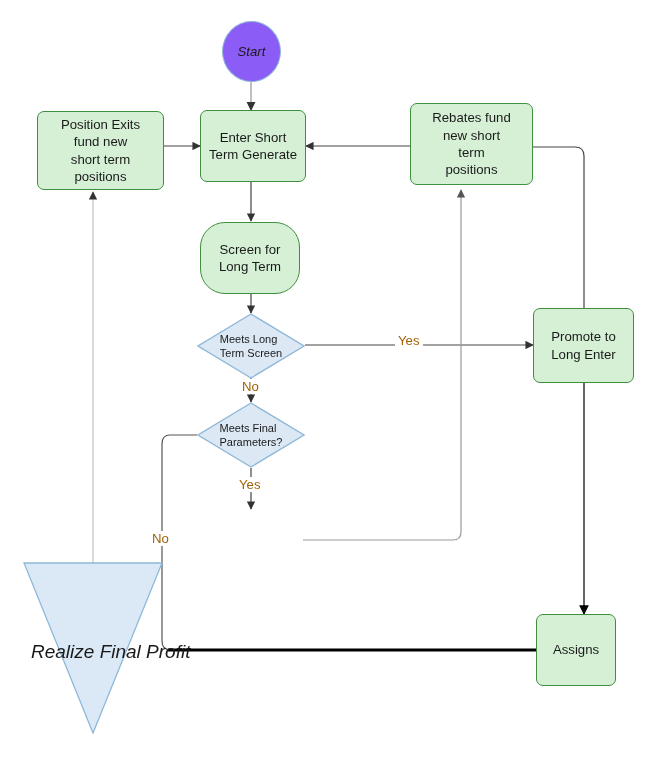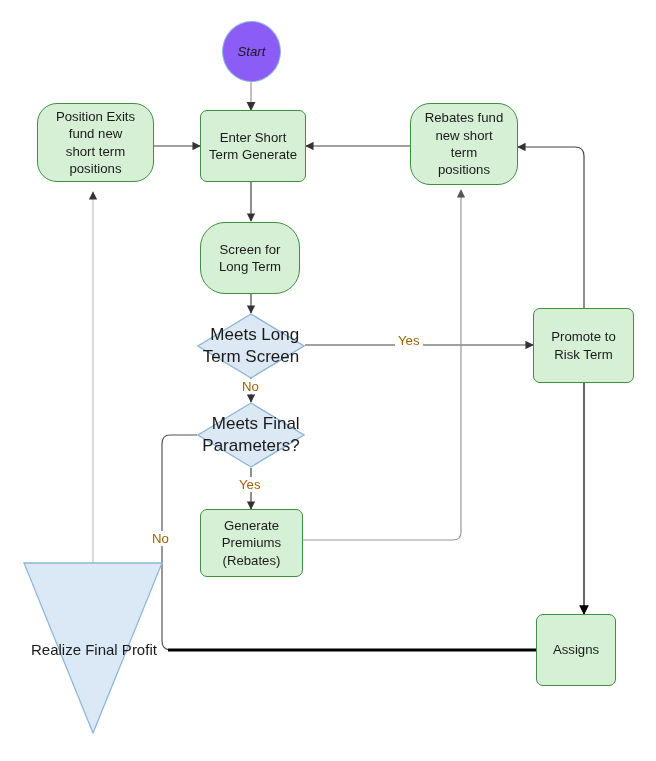--- a/index.html
+++ b/index.html
@@ -65,22 +65,22 @@
   }
   .diamond-text {
     position: absolute;
     left: 0;
     top: 0;
     width: 100%;
     height: 100%;
     display: flex;
     align-items: center;
     justify-content: center;
-    text-align: right;
-    font-size: 17px;
+    text-align: left;
+    font-size: 11px;
     line-height: 1.3;
     color: #1a1a1a;
     white-space: pre-line;
   }
   .triangle-wrap {
     position: absolute;
     z-index: 2;
   }
   .triangle-shape {
     position: absolute;
@@ -93,24 +93,25 @@
     position: absolute;
     font-size: 13.2px;
     color: #a16207;
     background: #ffffff;
     padding: 0 3px;
     white-space: nowrap;
     z-index: 4;
   }
   .free-label {
     position: absolute;
-    font-size: 15px;
+    font-size: 19px;
     color: #1a1a1a;
     white-space: nowrap;
     z-index: 5;
+    font-style: italic;
   }
 </style>
 </head>
 <body>
 
 <div id="canvas">
 
   <svg id="edge-layer" viewBox="0 0 656 761" width="656" height="761" xmlns="http://www.w3.org/2000/svg">
     <defs>
       <marker id="arrow-dark" viewBox="0 0 10 10" refX="9" refY="5" markerWidth="7" markerHeight="7" orient="auto-start-reverse">
@@ -150,33 +151,33 @@
 
     <path d="M 536 650 L 168 650" fill="none" stroke="#000000" stroke-width="3"></path>
 
     <path d="M 93 568 L 93 192" fill="none" stroke="#c2c2c2" stroke-width="1.2" marker-end="url(#arrow-dark)"></path>
   </svg>
 
   <div class="node terminator" style="left:222px; top:21px; width:59px; height:61px;">
     <span class="node-label">Start</span>
   </div>
 
-  <div class="node process" style="left:37px; top:103px; width:117px; height:79px;border-radius:20px;">
+  <div class="node process" style="left:37px; top:111px; width:127px; height:79px;">
     <span class="node-label">Position Exits
 fund new
 short term
 positions</span>
   </div>
 
   <div class="node process" style="left:200px; top:110px; width:106px; height:72px;">
     <span class="node-label">Enter Short
 Term Generate</span>
   </div>
 
-  <div class="node process" style="left:410px; top:103px; width:108px; height:82px;border-radius:20px;">
+  <div class="node process" style="left:410px; top:103px; width:123px; height:82px;">
     <span class="node-label">Rebates fund
 new short
 term
 positions</span>
   </div>
 
   <div class="node process" style="left:200px; top:222px; width:100px; height:72px;border-radius:25px;">
     <span class="node-label">Screen for
 Long Term</span>
   </div>
@@ -190,29 +191,24 @@
   </div>
 
   <div class="diamond-wrap" style="left:197px; top:402px; width:108px; height:66px;">
     <svg class="diamond-shape" viewBox="0 0 108 66" preserveAspectRatio="none" xmlns="http://www.w3.org/2000/svg">
       <polygon points="54,1 107,33 54,65 1,33" fill="#dce9f5" stroke="#8fb8d8" stroke-width="1.4"></polygon>
     </svg>
     <div class="diamond-text">Meets Final
 Parameters?</div>
   </div>
 
-  <div class="node process" style="left:200px; top:509px; width:103px; height:68px;">
-    <span class="node-label">Generate
-Premiums
-(Rebates)</span>
-  </div>
 
   <div class="node process" style="left:533px; top:308px; width:101px; height:75px;">
     <span class="node-label">Promote to
-Risk Term</span>
+Long Enter</span>
   </div>
 
   <div class="node process" style="left:536px; top:614px; width:80px; height:72px;">
     <span class="node-label">Assigns</span>
   </div>
 
   <div class="triangle-wrap" style="left:23px; top:562px; width:140px; height:172px;">
     <svg class="triangle-shape" viewBox="0 0 140 172" preserveAspectRatio="none" xmlns="http://www.w3.org/2000/svg">
       <polygon points="1,1 139,1 70,171" fill="#dbe9f7" stroke="#8fb8d8" stroke-width="1.3"></polygon>
     </svg>

